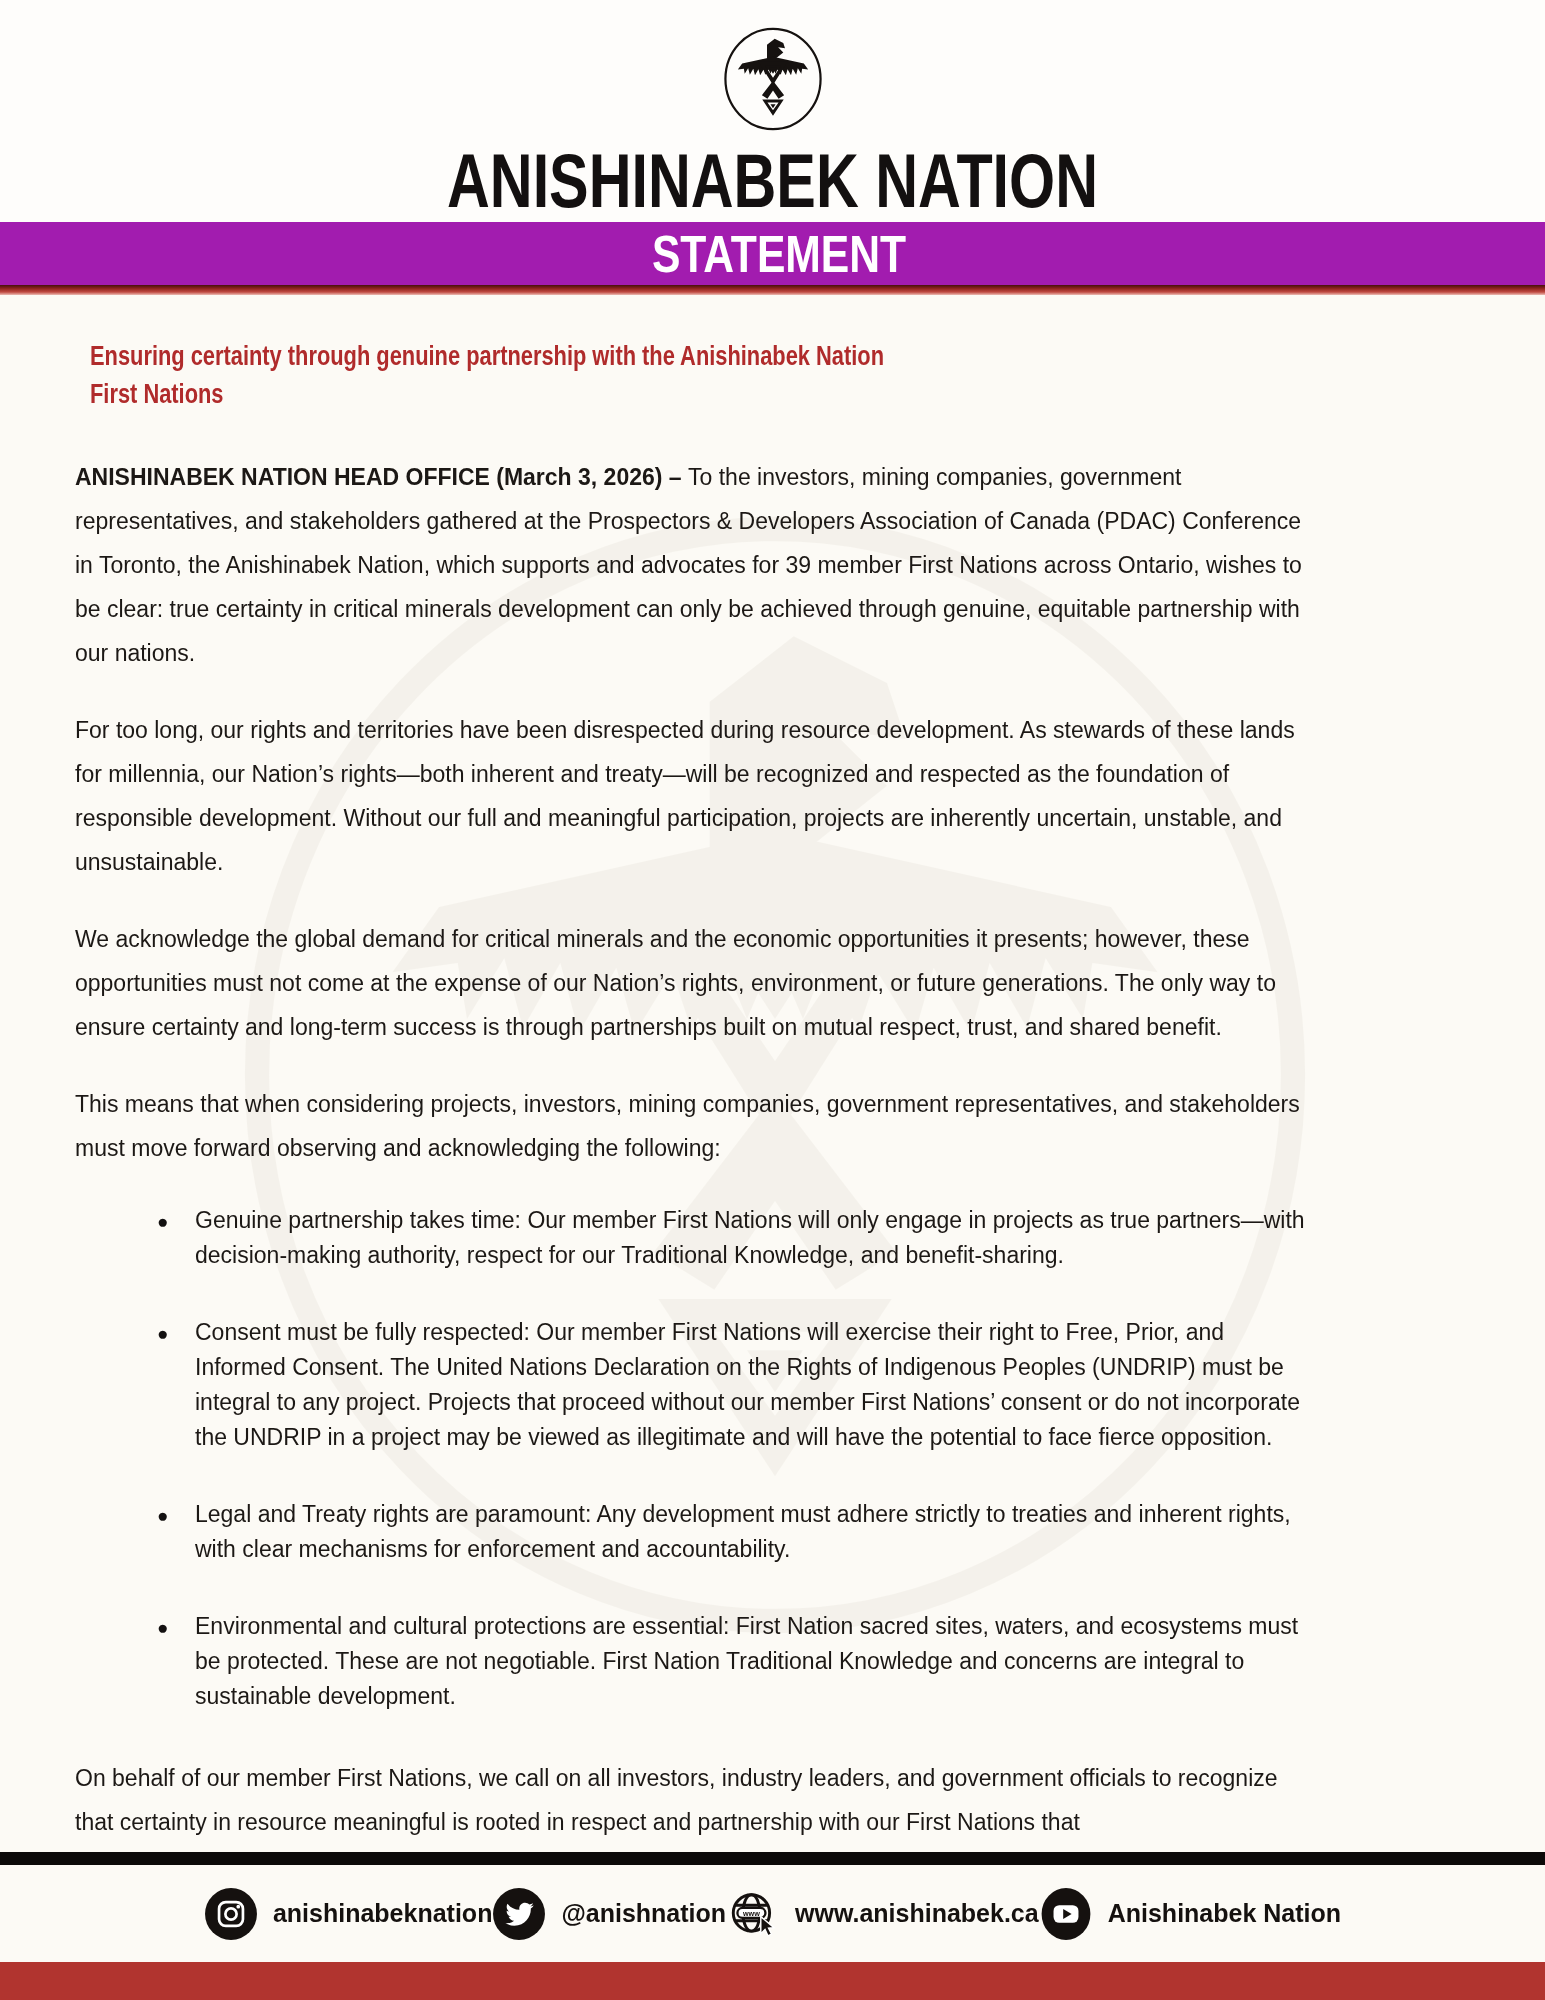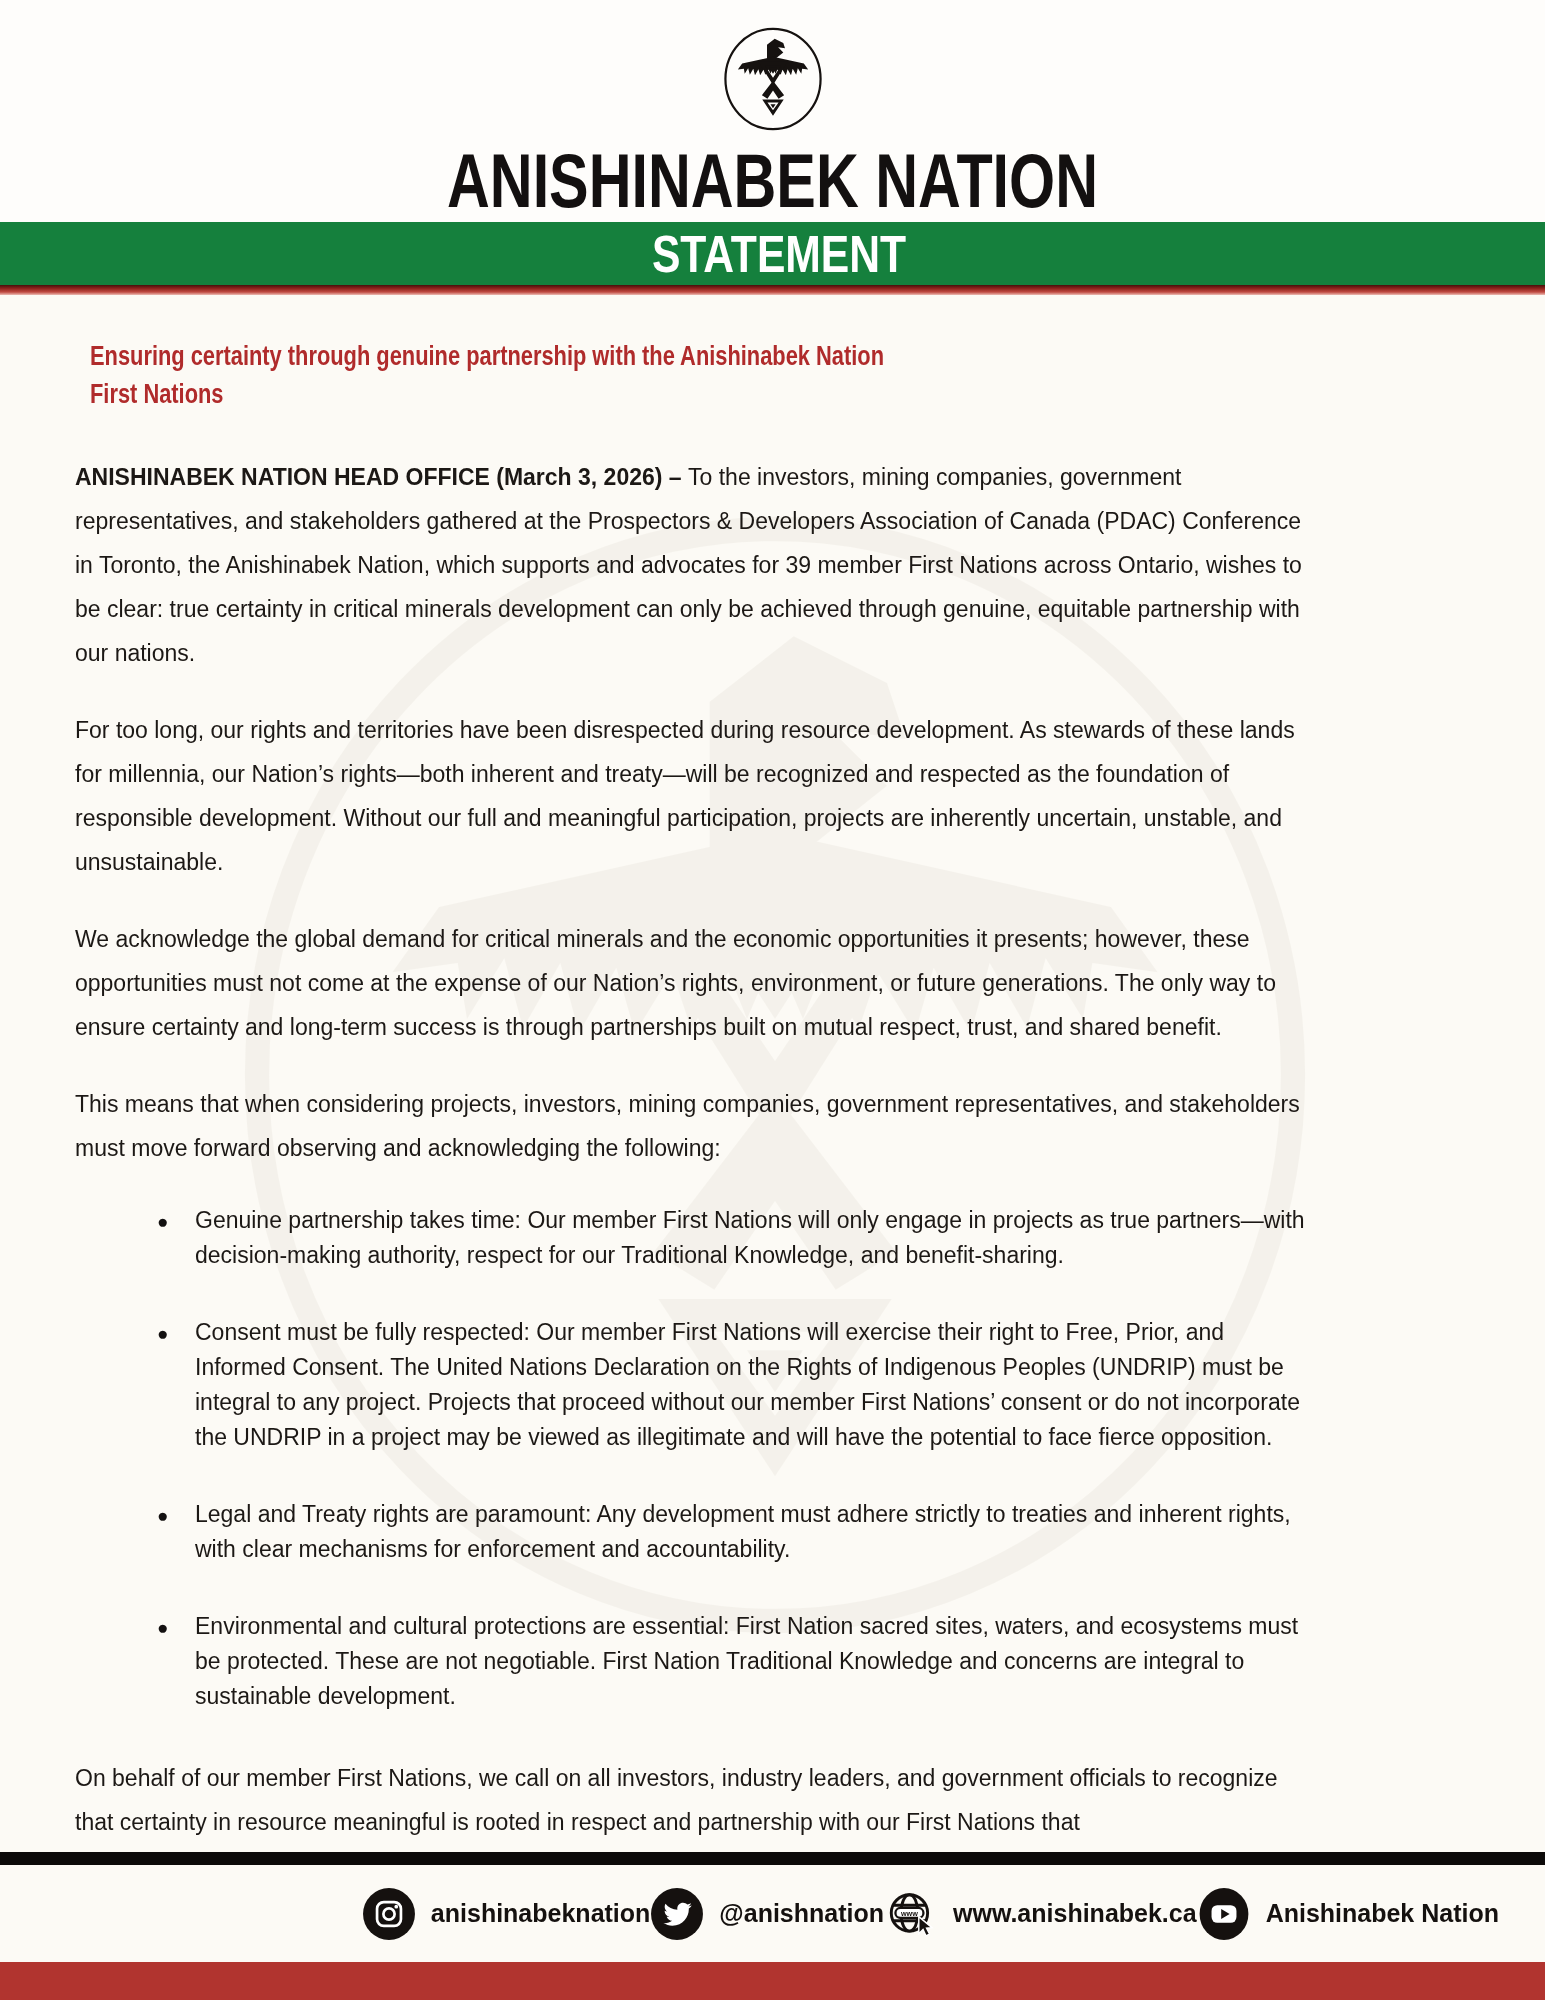--- a/index.html
+++ b/index.html
@@ -11,21 +11,21 @@
   }
   
   .header { height:222px; background:#FEFDFB; text-align:center; padding-top:25px; position:relative; z-index:2; }
   .logo { width:114px; height:108px; color:#161210; display:inline-block; }
   .org-name {
     font-size:76px; font-weight:700; letter-spacing:0px; color:#131010;
     transform:scaleX(0.78); transform-origin:50% 50%; white-space:nowrap; line-height:1;
     margin-top:6px;
   }
   
-  .banner { height:63px; background:#15803d; display:flex; align-items:center; justify-content:center; position:relative; z-index:2;padding-left:14px; }
+  .banner { height:63px; background:#a21caf; display:flex; align-items:center; justify-content:center; position:relative; z-index:2;padding-left:14px; }
   .banner-text {
     color:#FFFFFF; font-size:52px; font-weight:700; line-height:1;
     transform:scaleX(0.82); transform-origin:50% 50%; white-space:nowrap;
   }
   .red-rule { height:10px; background:linear-gradient(to bottom,#47100B 0%,#8E241D 35%,#C04A41 70%,#EDBCB4 100%); position:relative; z-index:2; }
   
   .watermark {
     position:absolute; left:215px; top:430px; width:1120px; height:1290px;
     color:#9A8E76; opacity:0.07; z-index:0; pointer-events:none;
   }
@@ -35,21 +35,21 @@
   .doc-title .tline { display:block; transform:scaleX(0.78); transform-origin:0 50%; white-space:nowrap; }
   .para { font-size:23px; line-height:44px; margin:0 0 33px 0; max-width:1235px; }
   .para b { font-weight:700; }
   .bullet-list { list-style:none; margin:30px 0 0 0; padding:0 0 0 120px; max-width:1235px; }
   .bullet-list li { position:relative; font-size:23px; line-height:35px; margin-bottom:42px; }
   .bullet-dot { position:absolute; left:-38px; top:1px; font-size:19px; color:#131010; }
   .closing { margin-top:28px; }
   
   .footer { position:absolute; left:0; bottom:0; width:100%; z-index:2; }
   .footer-rule { height:13px; background:#0C0A09; }
-  .social-row { height:97px; background:#FCFAF5; display:flex; align-items:center; justify-content:flex-end; padding:0 46px;border-radius:31px; }
+  .social-row { height:97px; background:#FCFAF5; display:flex; align-items:center; justify-content:center; padding:0 46px;border-radius:31px; }
   .social-item { display:flex; align-items:center; gap:15px; }
   .social-item svg { width:54px; height:54px; flex:none; }
   .social-label { font-size:25px; font-weight:700; color:#15110F; white-space:nowrap; }
   .bottom-band { height:38px; background:#B1342F; }
   .hidden-defs { position:absolute; width:0; height:0; overflow:hidden; }
 </style>
 </head>
 <body>
 
 <svg class="hidden-defs" aria-hidden="true">

